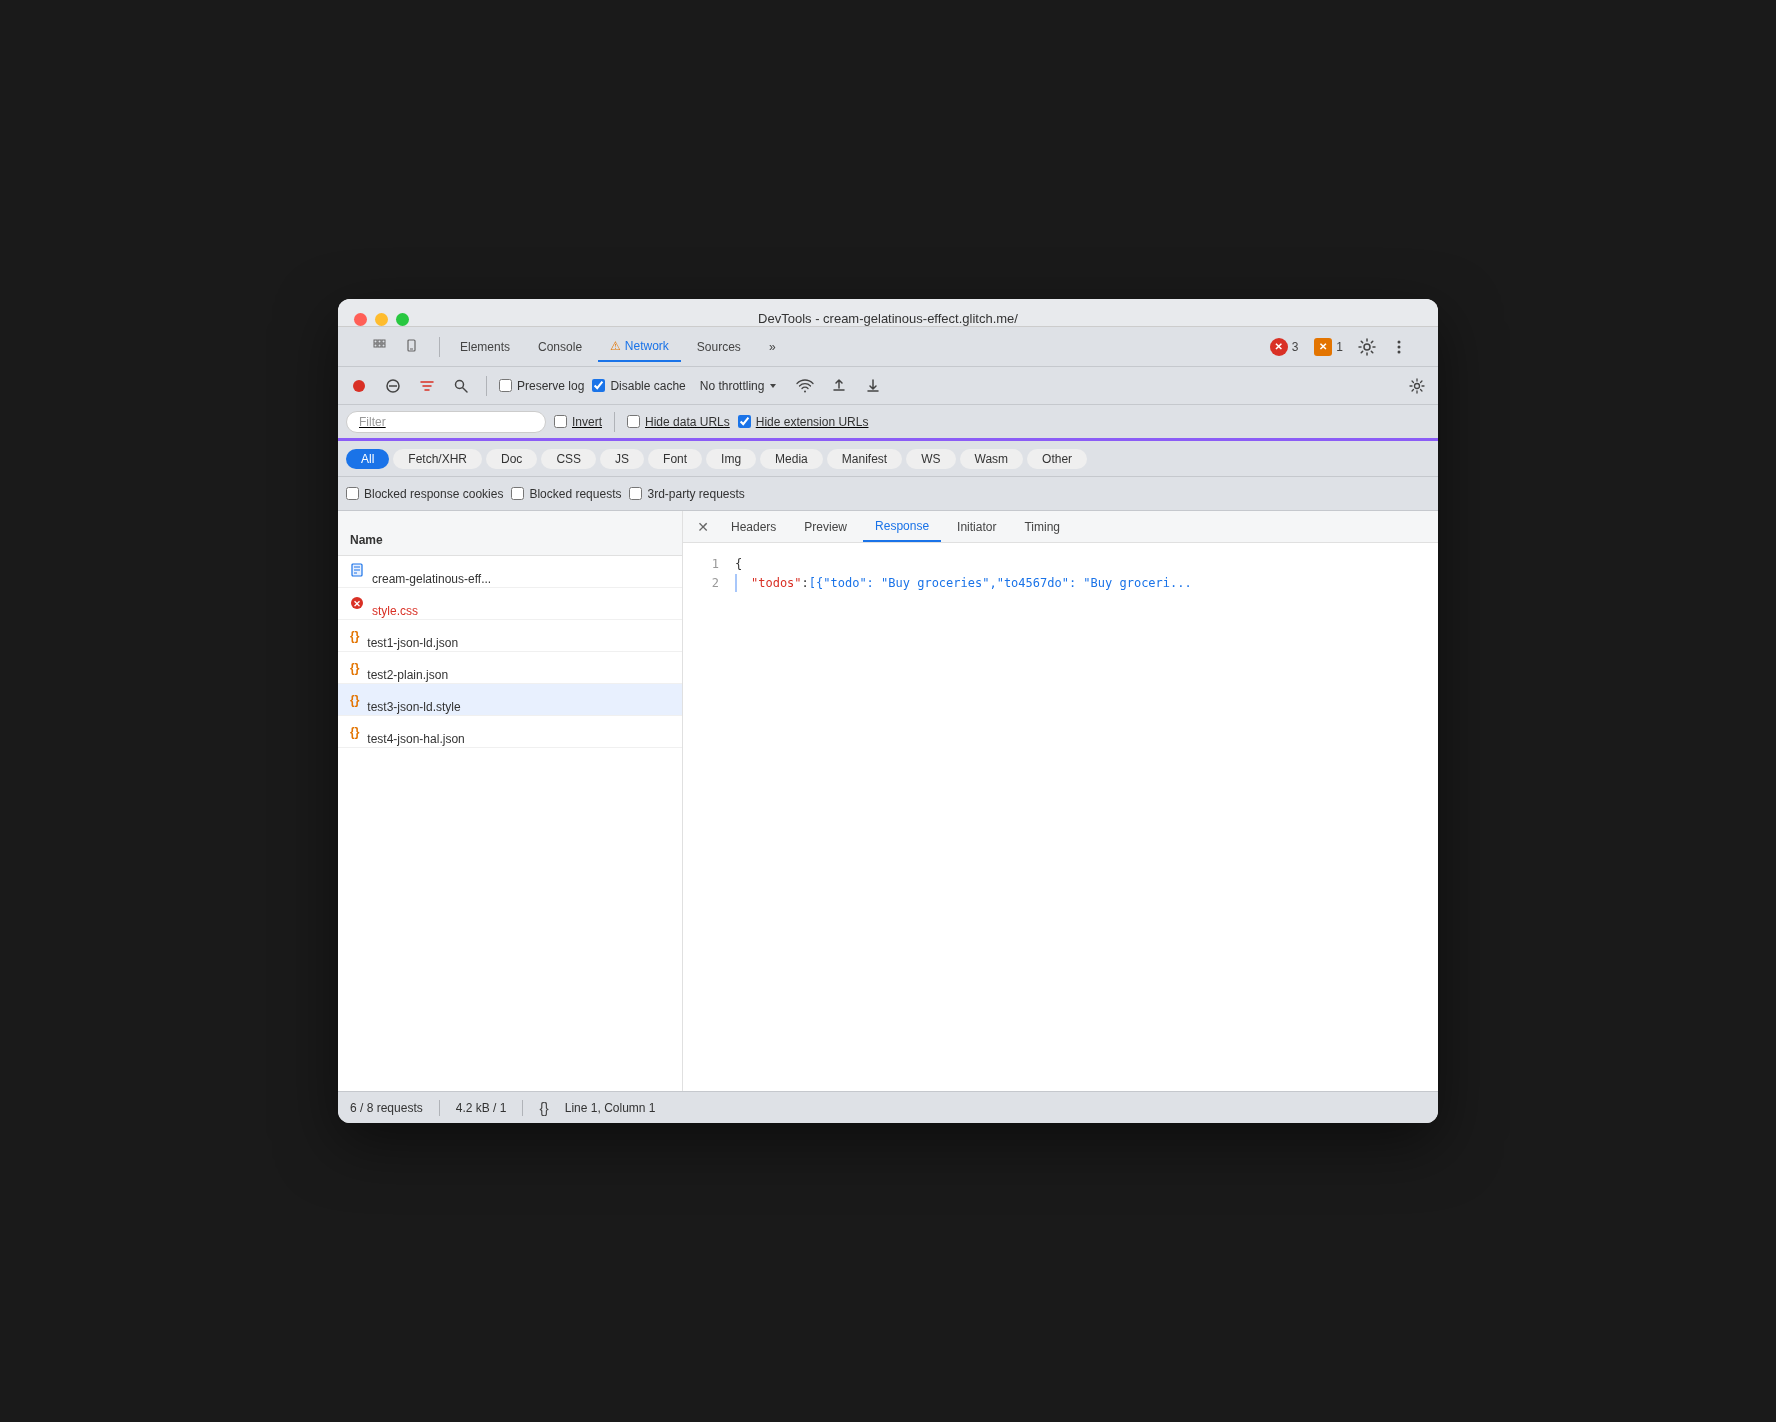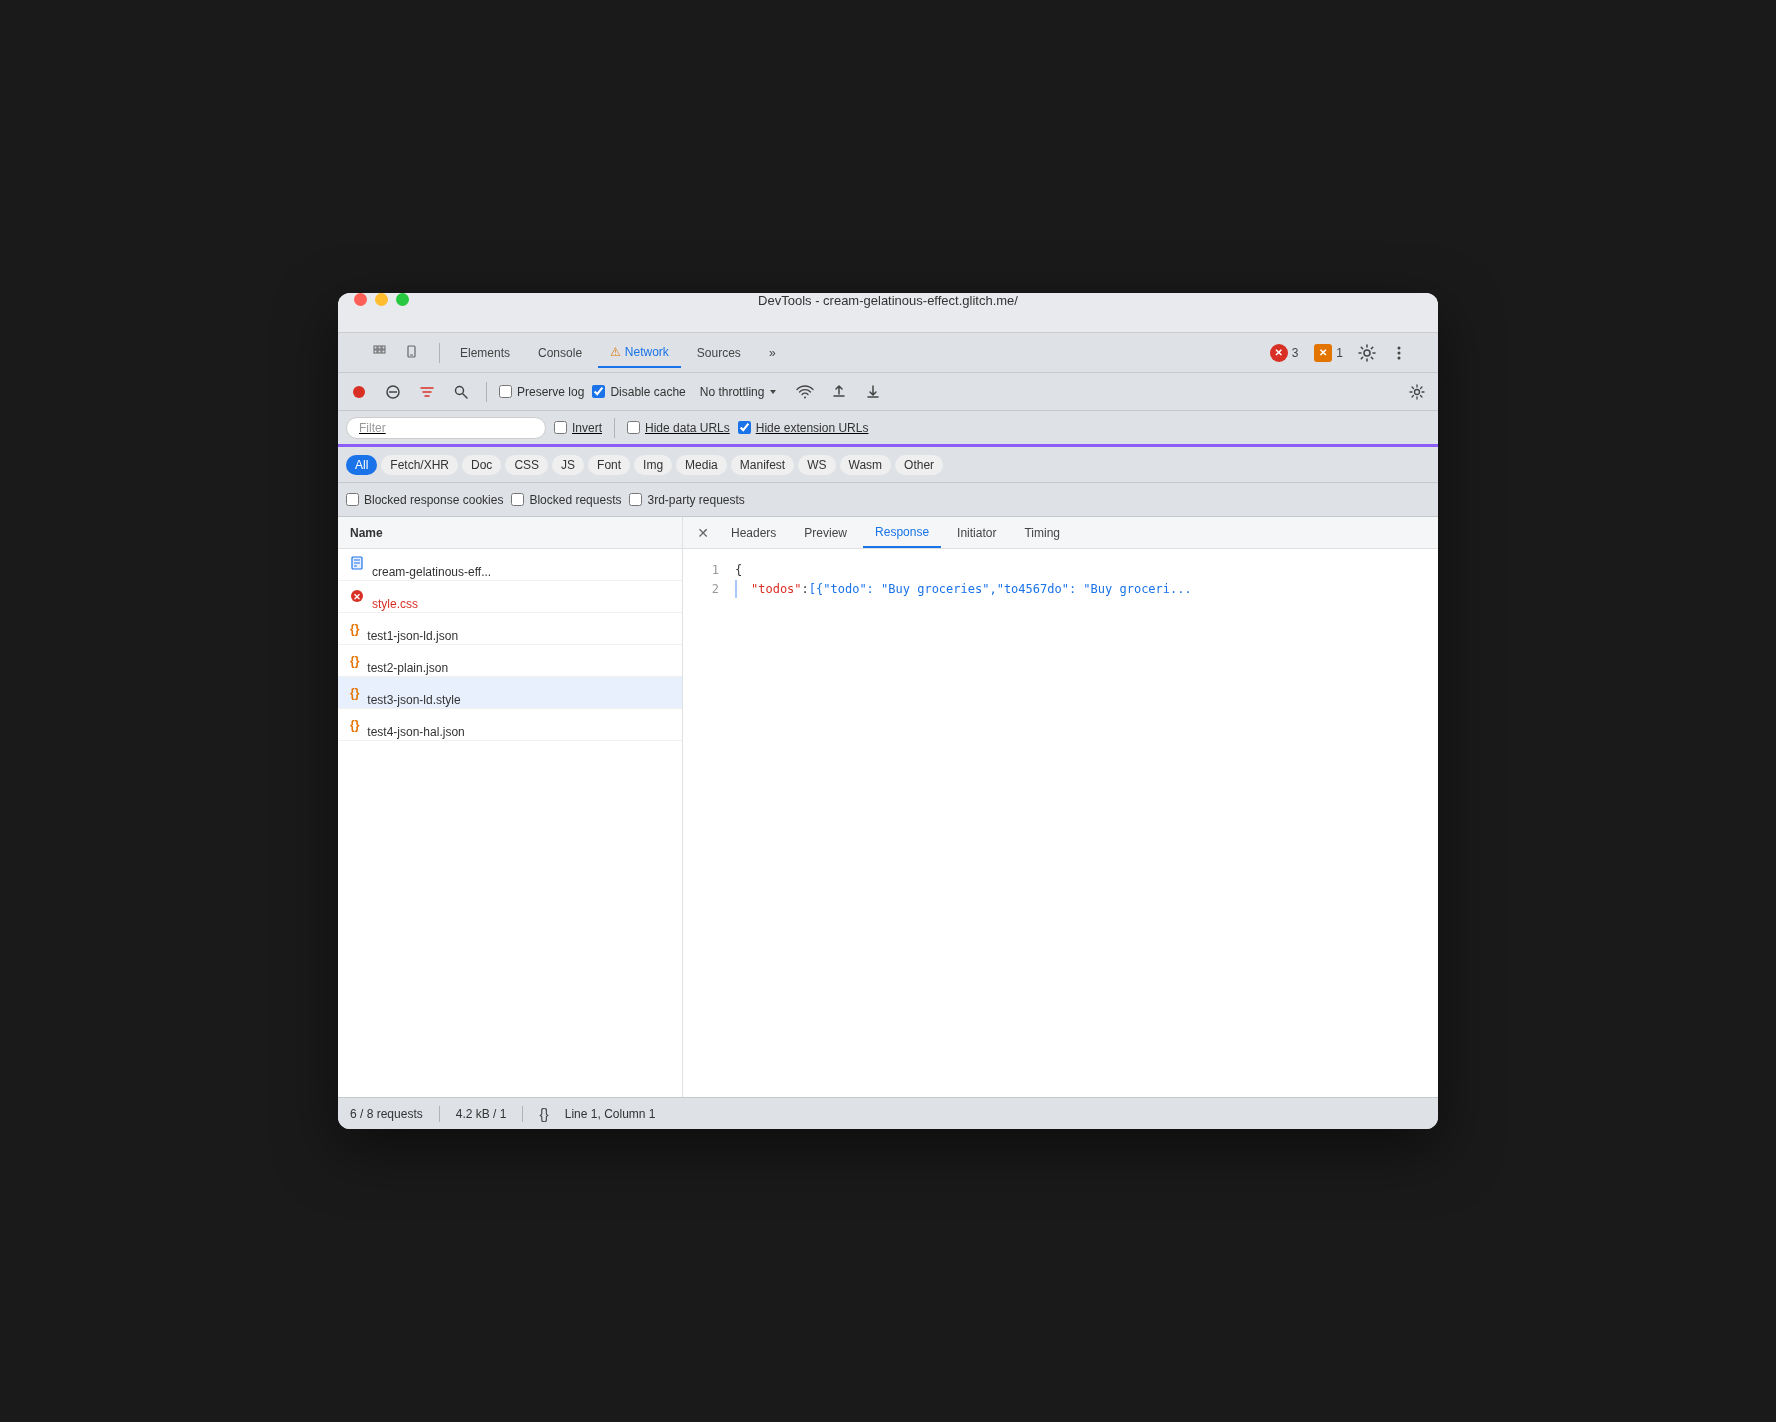--- a/index.html
+++ b/index.html
@@ -13,23 +13,23 @@
     }
     .devtools-window {
       width: 1100px;
       background: #f0f2f5;
       border-radius: 12px;
       overflow: hidden;
       box-shadow: 0 20px 60px rgba(0,0,0,0.5);
     }
     .title-bar {
       background: #e8eaed;
-      height: 40px;
-      display: flex;
-      align-items: flex-start;
+      height: 28px;
+      display: flex;
+      align-items: flex-end;
       padding: 0 16px;
       border-bottom: 1px solid #ccc;
       position: relative;
     }
     .traffic-lights {
       display: flex;
       gap: 8px;
       align-items: center;
     }
     .traffic-light {
@@ -202,21 +202,21 @@
       background: #dee1e6;
       display: flex;
       align-items: center;
       padding: 4px 8px;
       border-bottom: 1px solid #c5c8cd;
       gap: 4px;
       height: 36px;
       flex-wrap: wrap;
     }
     .type-btn {
-      padding: 2px 8px;
+      padding: 2px 14px;
       border-radius: 12px;
       font-size: 12px;
       cursor: pointer;
       border: 1px solid transparent;
       color: #333;
     }
     .type-btn.active {
       background: #1a73e8;
       color: white;
     }
@@ -234,28 +234,28 @@
       background: white;
       height: 580px;
     }
     .file-list {
       width: 345px;
       border-right: 1px solid #e0e0e0;
       overflow-y: auto;
       background: white;
     }
     .file-list-header {
-      padding: 6px 12px;
+      padding: 22px 12px;
       font-size: 12px;
       font-weight: 600;
       color: #333;
       background: #f5f6f7;
       border-bottom: 1px solid #e0e0e0;
       display: flex;
-      align-items: center;
+      align-items: flex-start;
       height: 32px;
     }
     .file-item {
       display: flex;
       align-items: center;
       padding: 6px 12px;
       font-size: 12px;
       cursor: pointer;
       gap: 8px;
       height: 32px;

